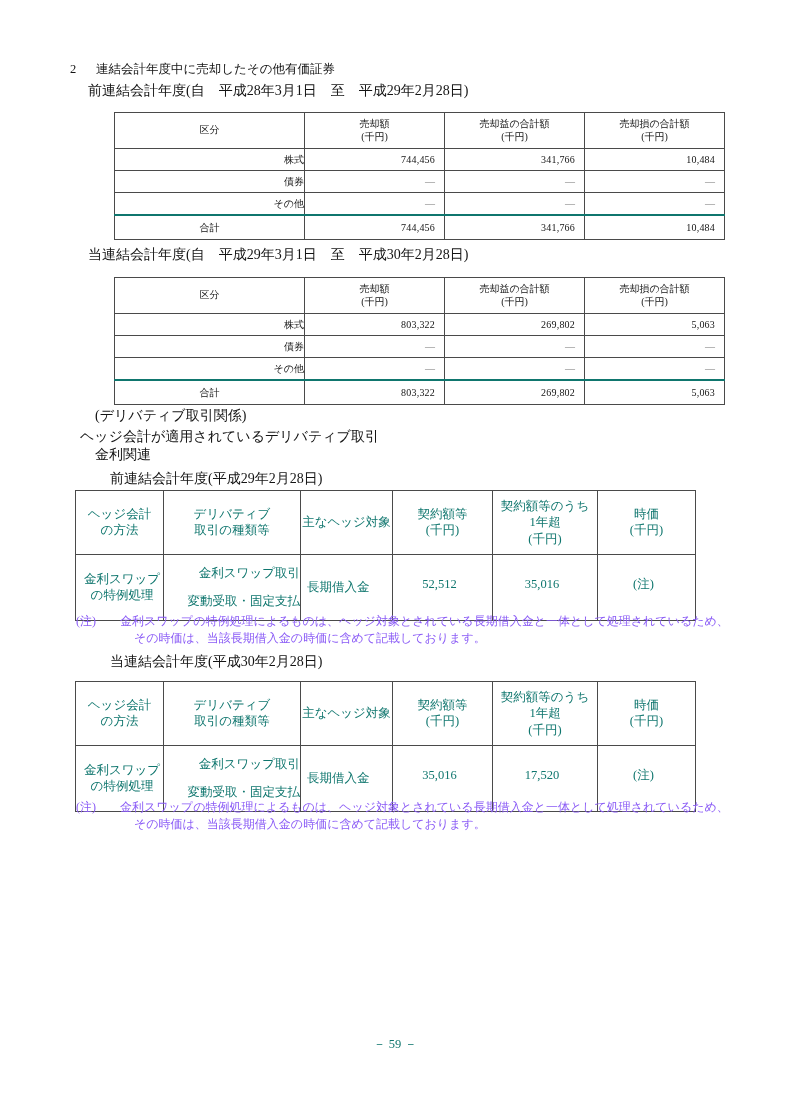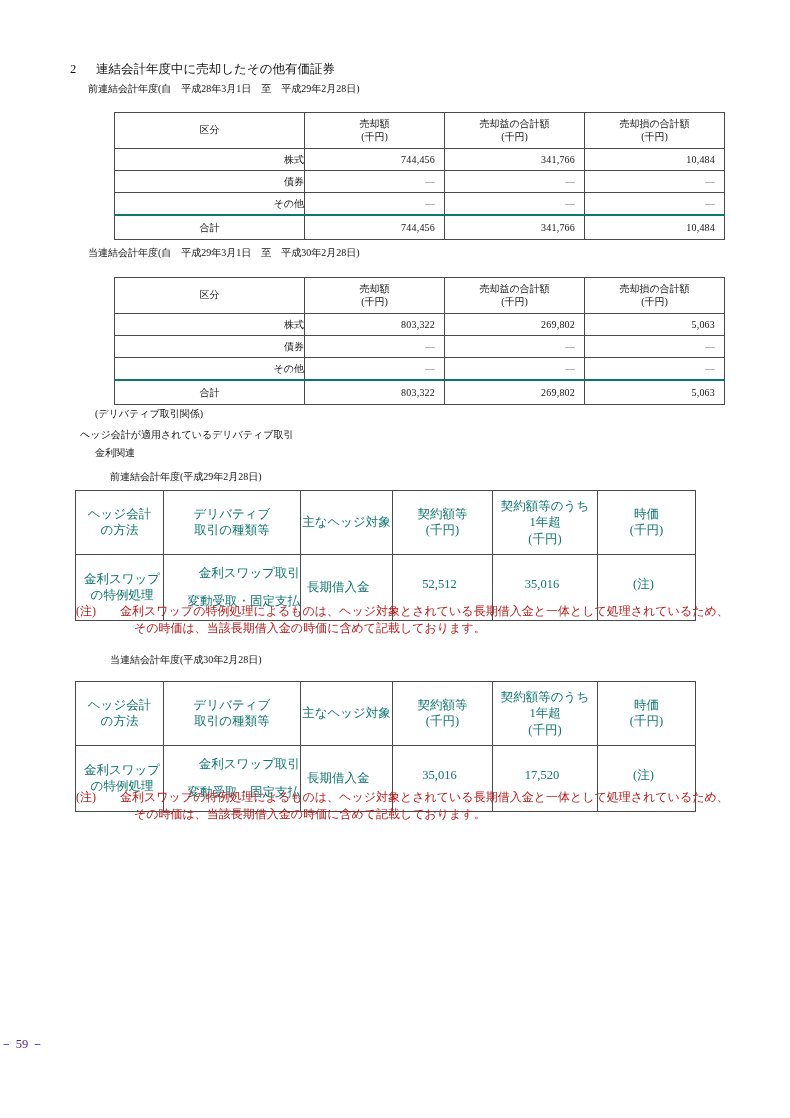--- a/index.html
+++ b/index.html
@@ -35,21 +35,21 @@
     position: absolute;
     left: 70px;
     top: 60px;
   }
   .sec-num {
     display: inline-block;
     width: 26px;
   }
   .period {
     position: absolute;
-    font-size: 10px;
+    font-size: 14px;
     white-space: nowrap;
     color: #141414;
   }
 
   
   table.doc {
     border-collapse: collapse;
     position: absolute;
     font-size: 10px;
     color: #141414;
@@ -132,39 +132,41 @@
     padding-right: 6px !important;
     vertical-align: bottom;
     padding-bottom: 5px !important;
   }
 
   
   .note {
     position: absolute;
     font-size: 12px;
     line-height: 1.45;
-    color: #b91c1c;
+    color: #8b5cf6;
     white-space: nowrap;
+    margin-top: 10px;
   }
   .note .marker {
     display: inline-block;
     width: 44px;
   }
   .note .l2 {
     display: block;
     padding-left: 58px;
   }
 
   .pagenum {
     position: absolute;
     width: 790px;
     top: 1036px;
     left: 0;
+    text-align: center;
     font-size: 12.5px;
-    color: #4c1d95;
+    color: #0f766e;
   }
 </style>
 </head>
 <body>
 
 <div class="page">
 <div class="content">
 
   <div class="line sec-title">
     <span class="sec-num">2</span><span>連結会計年度中に売却したその他有価証券</span>

